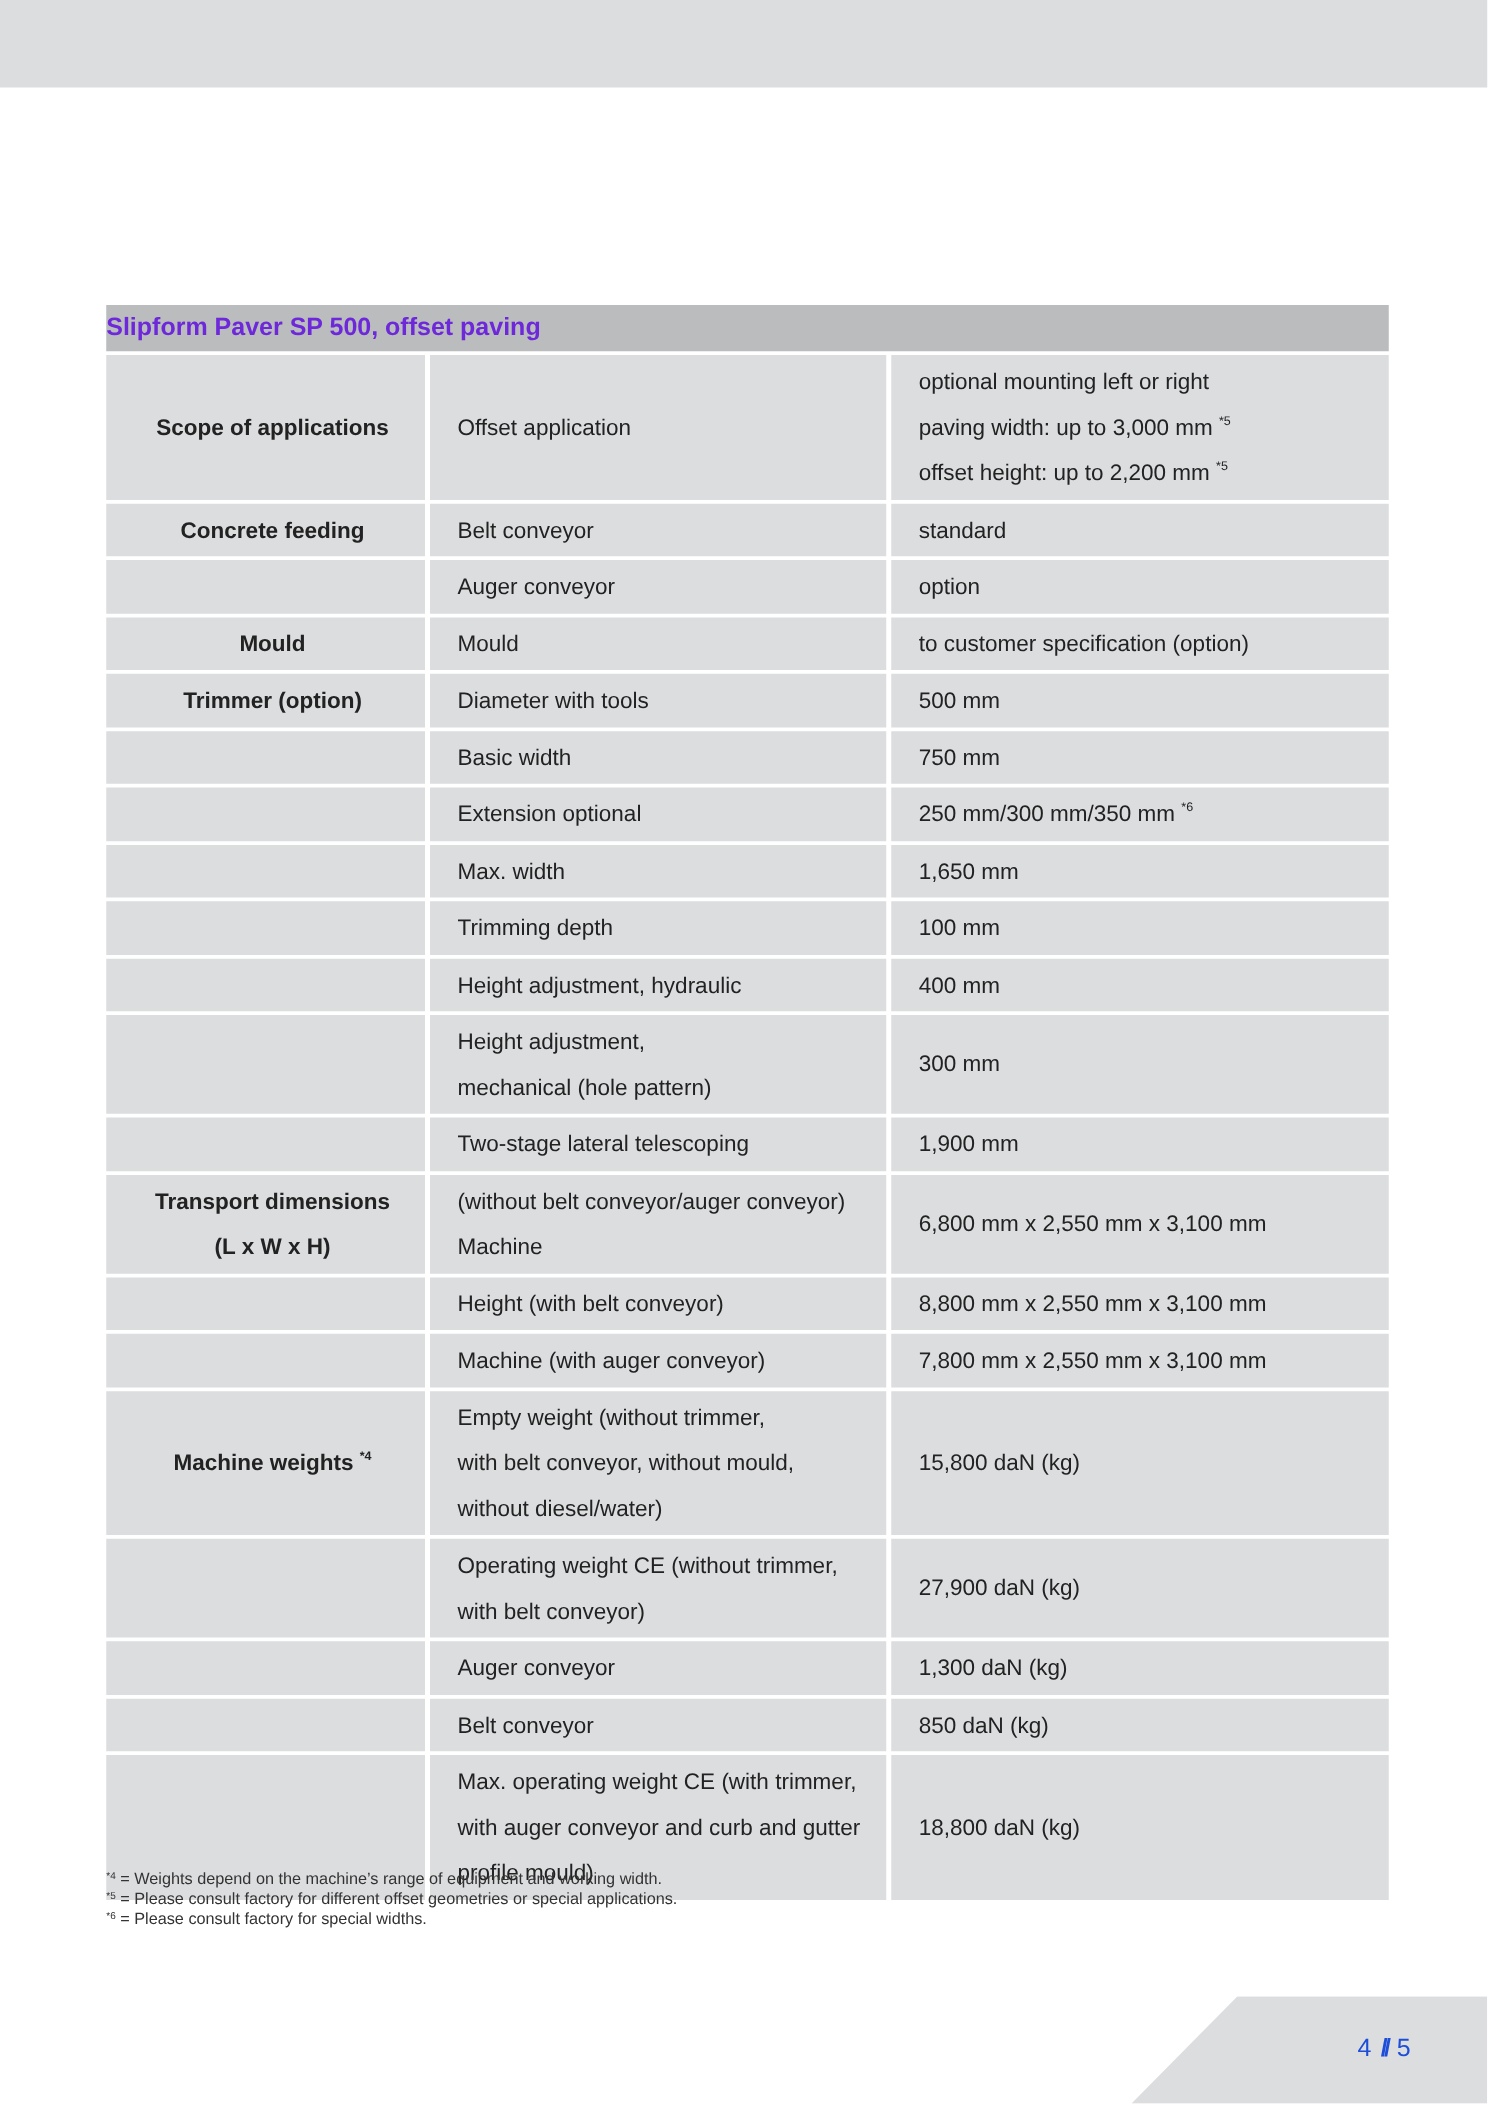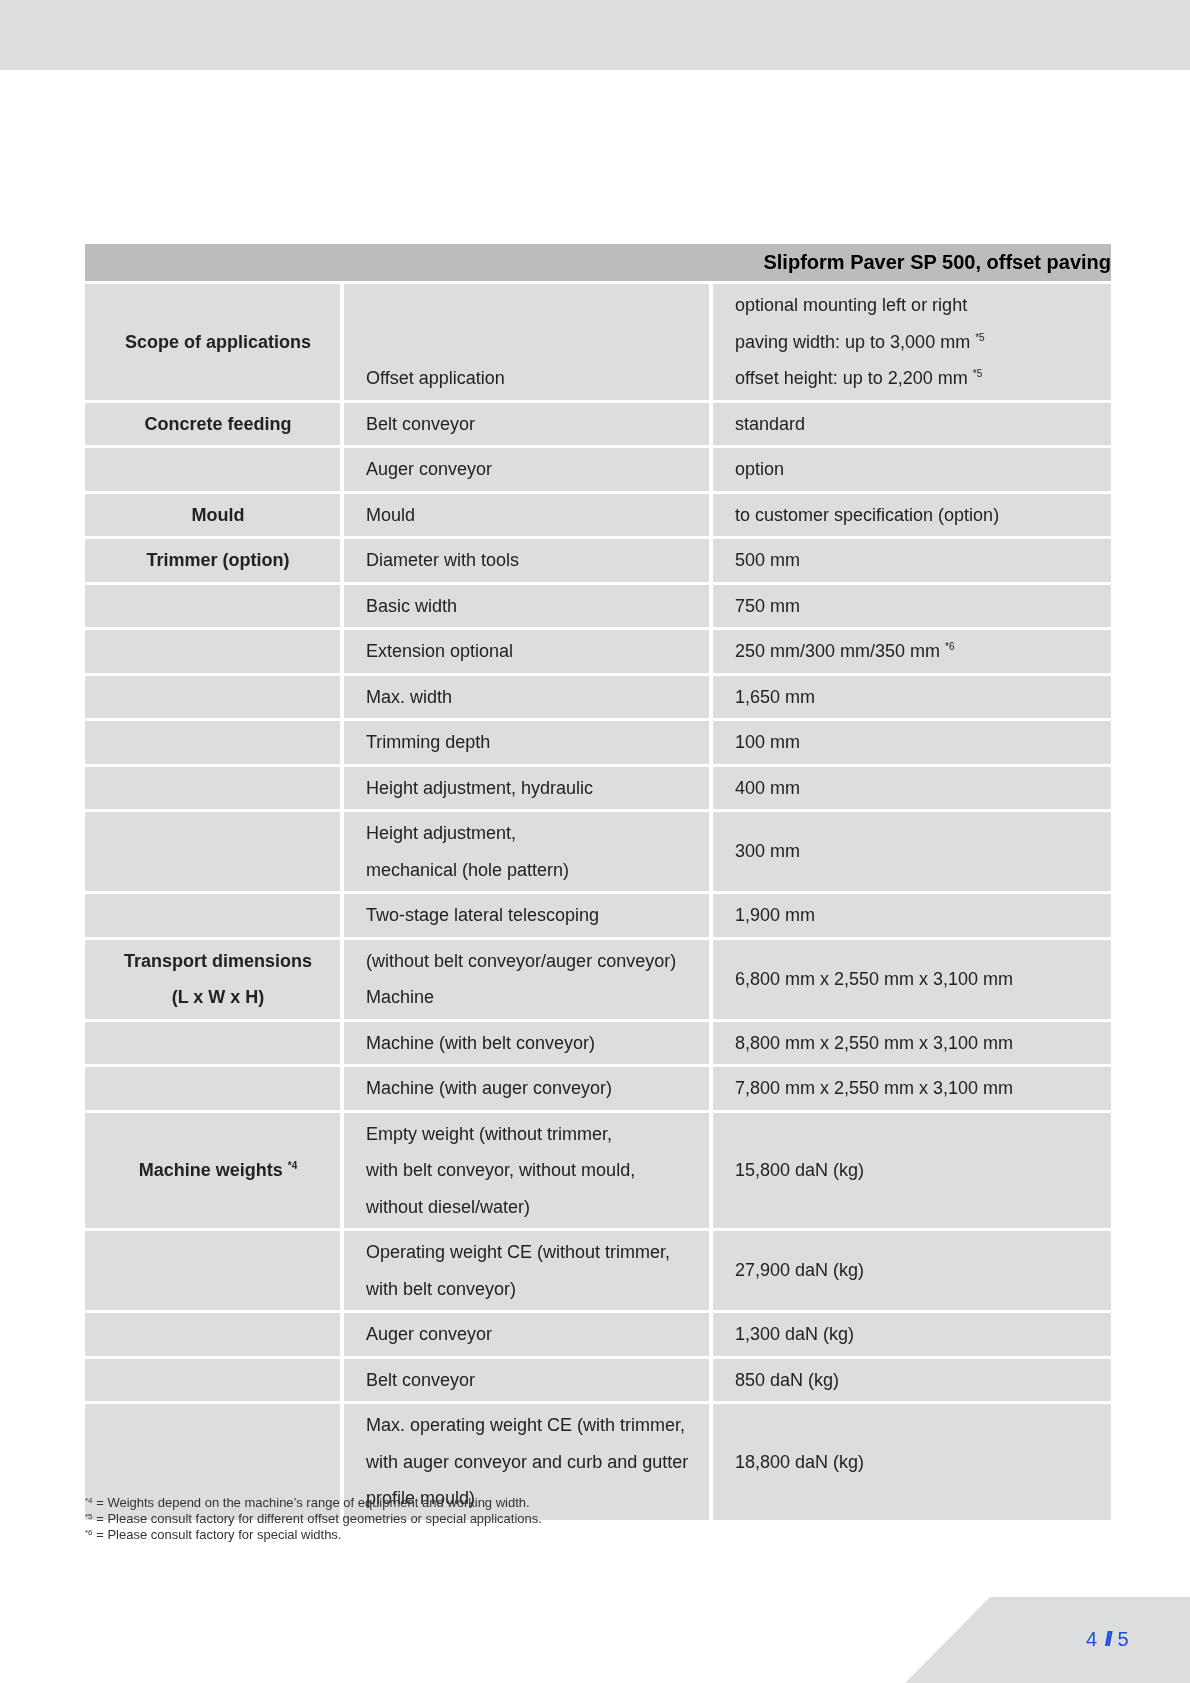--- a/index.html
+++ b/index.html
@@ -12,35 +12,35 @@
   .top-band {
     position:absolute; left:0; top:0; width:1190px; height:70px;
     background:#dcdddf;
   }
   .spec-table {
     position:absolute; left:85px; top:244px; width:1026px;
     border-collapse:separate; border-spacing:0;
   }
   .table-header {
     height:37px; background:#bbbcbe;
-    text-align:right; font-weight:bold; font-size:20px; color:#000000;
+    text-align:left; font-weight:bold; font-size:20px; color:#6d28d9;
     line-height:37px; margin-bottom:3px;
   }
   .row {
     display:flex; background:#ffffff; margin-bottom:3px;
   }
   .row:last-child { margin-bottom:0; }
   .cell {
     background:#dcdddf; box-sizing:border-box;
     font-size:18px; line-height:36.5px;
     display:flex; flex-direction:column; justify-content:center;
     padding:3px 0;
   }
   .c1 { width:255px; padding-left:11px; font-weight:bold; margin-right:4px;text-align:center; }
-  .c2 { width:365px; padding-left:22px; margin-right:4px;justify-content:flex-end; }
+  .c2 { width:365px; padding-left:22px; margin-right:4px; }
   .c3 { width:398px; padding-left:22px; }
   .c3.bottom { justify-content:center; }
   .line { display:block; white-space:nowrap; }
   sup { font-size:10px; vertical-align:top; position:relative; top:-4px; }
   .footnotes {
     position:absolute; left:85px; top:1495px;
     font-size:13px; line-height:16px; color:#333;
   }
   .footnote sup { font-size:8px; top:-2px; }
   .page-tab {
@@ -207,21 +207,21 @@
         </div>
         <div class="cell c3">
           <span class="line"><span>6,800 mm x 2,550 mm x 3,100 mm</span></span>
         </div>
       </div>
       <div class="row">
         <div class="cell c1">
           <span class="line"><span></span></span>
         </div>
         <div class="cell c2">
-          <span class="line"><span>Machine (with belt conveyor)</span></span>
+          <span class="line"><span>Height (with belt conveyor)</span></span>
         </div>
         <div class="cell c3">
           <span class="line"><span>8,800 mm x 2,550 mm x 3,100 mm</span></span>
         </div>
       </div>
       <div class="row">
         <div class="cell c1">
           <span class="line"><span></span></span>
         </div>
         <div class="cell c2">

